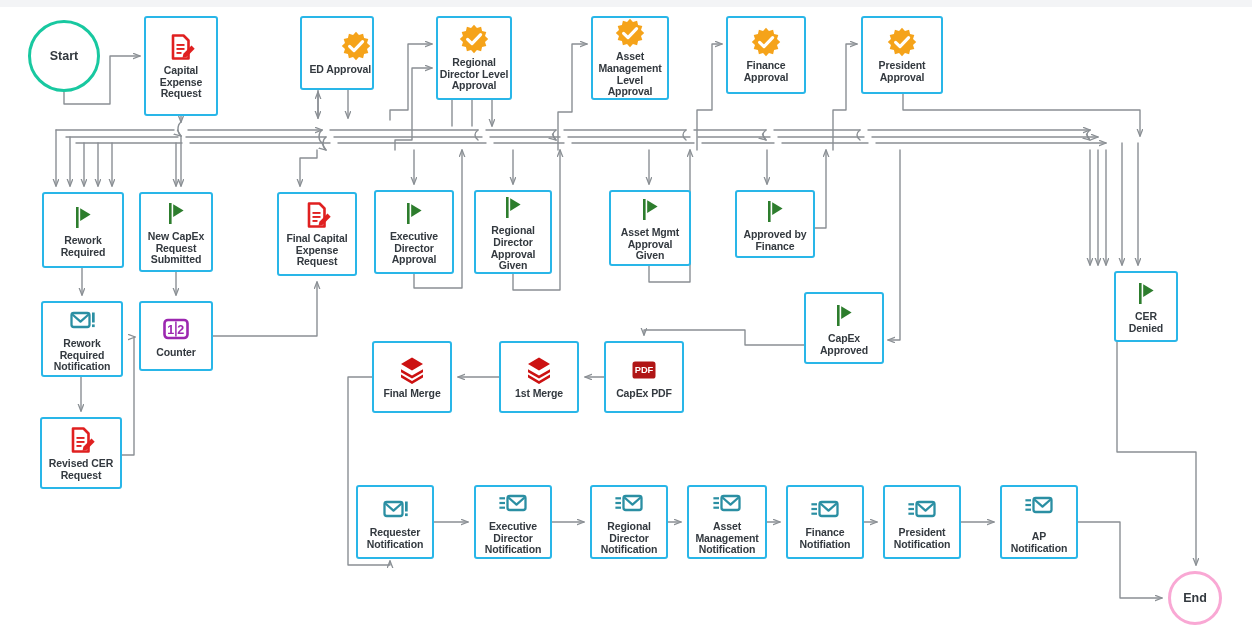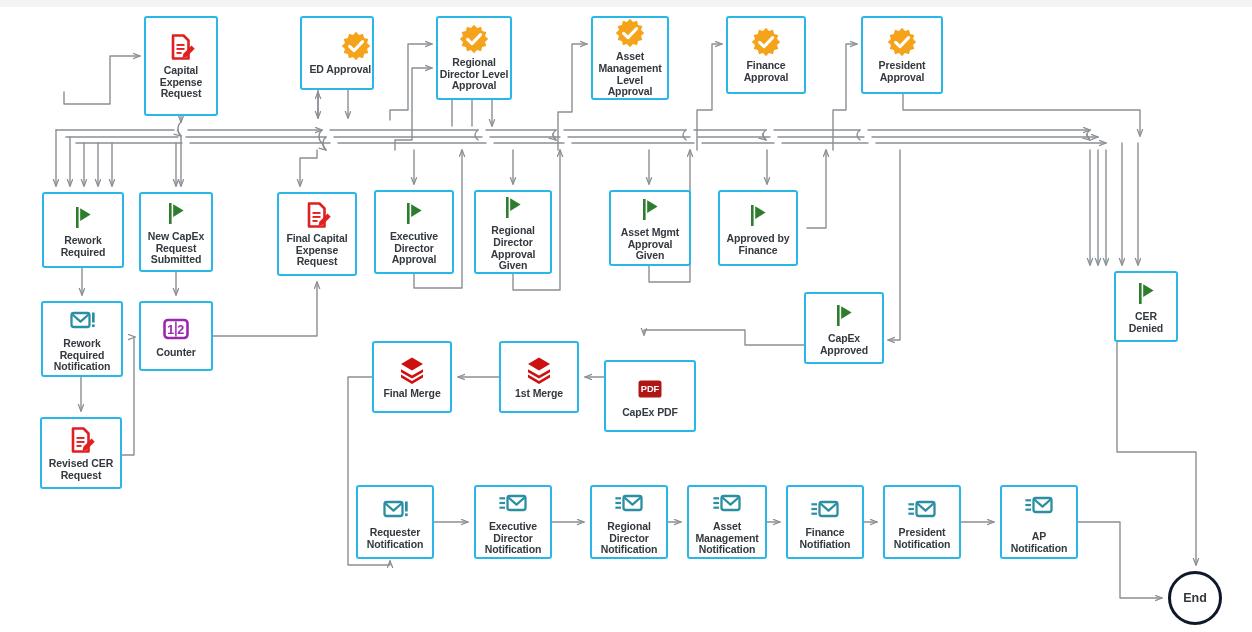--- a/index.html
+++ b/index.html
@@ -12,21 +12,21 @@
         border:2px solid #29b6e8;border-radius:3px;
         display:flex;flex-direction:column;align-items:center;justify-content:center;
         padding:2px 1px;}
   .node .lbl{font-size:10.5px;line-height:11.6px;font-weight:bold;color:#33393f;
              text-align:center;letter-spacing:-0.1px;white-space:pre-line;}
   .node .ico{display:flex;align-items:center;justify-content:center;margin-bottom:3px;}
   .terminal{position:absolute;box-sizing:border-box;border-radius:50%;background:#fff;
             display:flex;align-items:center;justify-content:center;}
   .terminal .tlbl{font-size:12.5px;font-weight:bold;color:#33393f;}
   #n-start{border:3px solid #18c8a0;}
-  #n-end{border:3px solid #0f172a;}
+  #n-end{border:3px solid #f9a8d4;}
 </style>
 </head>
 <body>
 
 <div id="stage">
   <div id="topstrip"></div>
 
   <svg id="wires" viewBox="0 0 1252 632" xmlns="http://www.w3.org/2000/svg">
     <defs>
       <marker id="ah" markerWidth="9" markerHeight="9" refX="7.4" refY="3.2" orient="auto" markerUnits="userSpaceOnUse">
@@ -133,20 +133,23 @@
         <path d="M1138,143 L1138,265"></path>
       </g>
 
       <path d="M1117,342 L1117,452 L1196,452 L1196,565"></path>
 
       <path d="M903,94 L903,110 L1140,110 L1140,136" marker-end=""></path>
       <path d="M900,150 L900,340 L888,340"></path>
     </g>
   </svg>
 
+  <div class="terminal" id="n-start" style="left:28px;top:20px;width:72px;height:72px;">
+    <span class="tlbl">Start</span>
+  </div>
   <div class="terminal" id="n-end" style="left:1168px;top:571px;width:54px;height:54px;">
     <span class="tlbl">End</span>
   </div>
 
   <div id="nodelayer">
       <div class="node" style="left: 144px; top: 16px; width: 74px; height: 100px;">
         <div class="ico">
           <svg width="30" height="30" viewBox="0 0 30 30">
             <path d="M7,3.5 h10.5 l5,5 v18 h-15.5 z" fill="none" stroke="#e02020" stroke-width="2.6" stroke-linejoin="round"></path>
             <rect x="10.5" y="12" width="8" height="1.9" fill="#e02020"></rect>
@@ -270,21 +273,21 @@
       <div class="node" style="left: 609px; top: 190px; width: 82px; height: 76px;">
         <div class="ico">
           <svg width="30" height="30" viewBox="0 0 30 30">
             <rect x="8" y="5" width="2.6" height="21" fill="#2d7d2d"></rect>
             <path d="M12.2,6.2 L22.6,12.6 L12.2,19 Z" fill="#2d7d2d"></path>
           </svg>
         </div>
         <div class="lbl">Asset Mgmt
 Approval Given</div>
       </div>
-      <div class="node" style="left: 718px; top: 190px; width: 80px; height: 76px;">
+      <div class="node" style="left: 735px; top: 190px; width: 80px; height: 68px;">
         <div class="ico">
           <svg width="30" height="30" viewBox="0 0 30 30">
             <rect x="8" y="5" width="2.6" height="21" fill="#2d7d2d"></rect>
             <path d="M12.2,6.2 L22.6,12.6 L12.2,19 Z" fill="#2d7d2d"></path>
           </svg>
         </div>
         <div class="lbl">Approved by
 Finance</div>
       </div>
       <div class="node" style="left: 1114px; top: 271px; width: 64px; height: 71px;">
@@ -336,21 +339,21 @@
       <div class="node" style="left: 804px; top: 292px; width: 80px; height: 72px;">
         <div class="ico">
           <svg width="30" height="30" viewBox="0 0 30 30">
             <rect x="8" y="5" width="2.6" height="21" fill="#2d7d2d"></rect>
             <path d="M12.2,6.2 L22.6,12.6 L12.2,19 Z" fill="#2d7d2d"></path>
           </svg>
         </div>
         <div class="lbl">CapEx
 Approved</div>
       </div>
-      <div class="node" style="left: 604px; top: 360px; width: 92px; height: 72px;">
+      <div class="node" style="left: 604px; top: 341px; width: 80px; height: 72px;">
         <div class="ico">
           <svg width="30" height="30" viewBox="0 0 30 30">
             <rect x="3.5" y="6.5" width="23" height="17" rx="2.6" fill="#b01616"></rect>
             <text x="15" y="18.2" font-family="Liberation Sans, sans-serif" font-size="9.3" font-weight="bold" fill="#ffffff" text-anchor="middle">PDF</text>
           </svg>
         </div>
         <div class="lbl">CapEx PDF</div>
       </div>
       <div class="node" style="left: 499px; top: 341px; width: 80px; height: 72px;">
         <div class="ico">

